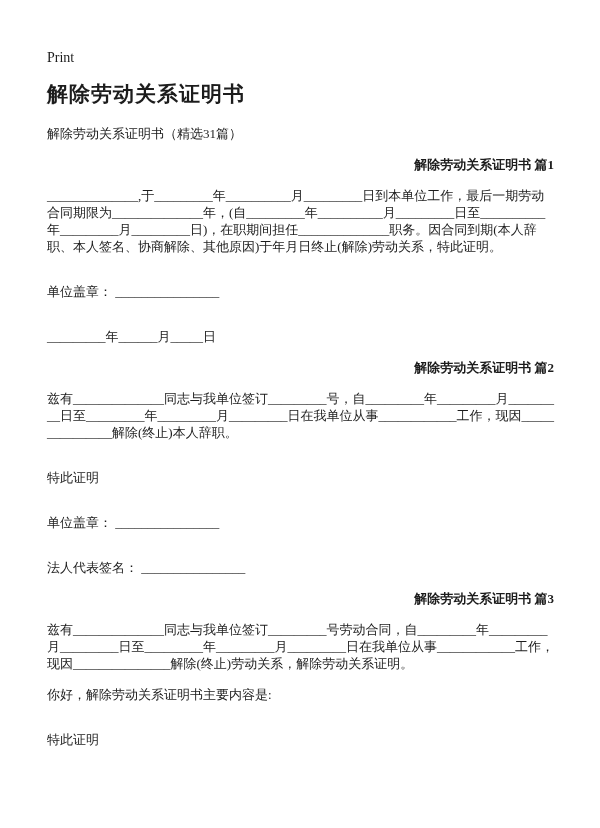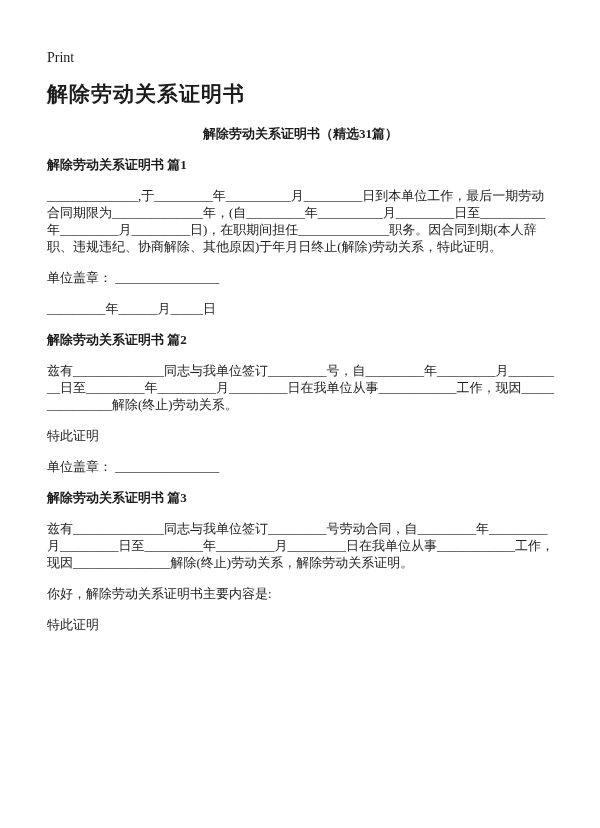--- a/index.html
+++ b/index.html
@@ -34,65 +34,66 @@
     text-align: left;
     font-size: 21px;
     font-weight: bold;
     letter-spacing: 1px;
     line-height: 24px;
   }
   .subtitle {
     margin: 20px 0 0 0;
     font-size: 13px;
     line-height: 16px;
-    font-weight: bold;
-    text-align: center;
+    font-weight: normal;
   }
   .section-heading {
     margin: 15px 0 0 0;
     font-size: 13px;
     font-weight: bold;
     line-height: 16px;
+    text-align: right;
   }
   .para {
     margin: 14px 0 0 0;
     font-size: 13px;
     line-height: 17px;
     word-break: break-all;
     overflow-wrap: break-word;
   }
   .line {
-    margin: 14px 0 0 0;
+    margin: 28px 0 0 0;
     font-size: 13px;
     line-height: 17px;
     white-space: pre;
   }
 </style>
 </head>
 <body>
 
 <div class="page">
 
   <a class="print-link">Print</a>
 
   <h1 class="doc-title">解除劳动关系证明书</h1>
 
   <p class="subtitle">解除劳动关系证明书（精选31篇）</p>
 
   
   <h2 class="section-heading">解除劳动关系证明书 篇1</h2>
-  <p class="para">______________,于_________年__________月_________日到本单位工作，最后一期劳动合同期限为______________年，(自_________年__________月_________日至__________年_________月_________日)，在职期间担任______________职务。因合同到期(本人辞职、违规违纪、协商解除、其他原因)于年月日终止(解除)劳动关系，特此证明。</p>
+  <p class="para">______________,于_________年__________月_________日到本单位工作，最后一期劳动合同期限为______________年，(自_________年__________月_________日至__________年_________月_________日)，在职期间担任______________职务。因合同到期(本人辞职、本人签名、协商解除、其他原因)于年月日终止(解除)劳动关系，特此证明。</p>
   <p class="line">单位盖章： ________________</p>
   <p class="line">_________年______月_____日</p>
 
   
   <h2 class="section-heading">解除劳动关系证明书 篇2</h2>
-  <p class="para">兹有______________同志与我单位签订_________号，自_________年_________月_________日至_________年_________月_________日在我单位从事____________工作，现因_______________解除(终止)劳动关系。</p>
+  <p class="para">兹有______________同志与我单位签订_________号，自_________年_________月_________日至_________年_________月_________日在我单位从事____________工作，现因_______________解除(终止)本人辞职。</p>
   <p class="line">特此证明</p>
   <p class="line">单位盖章： ________________</p>
+  <p class="line">法人代表签名： ________________</p>
 
   
   <h2 class="section-heading">解除劳动关系证明书 篇3</h2>
   <p class="para">兹有______________同志与我单位签订_________号劳动合同，自_________年_________月_________日至_________年_________月_________日在我单位从事____________工作，现因_______________解除(终止)劳动关系，解除劳动关系证明。</p>
   <p class="para">你好，解除劳动关系证明书主要内容是:</p>
   <p class="line">特此证明</p>
 
 </div>
 
 </body></html>

